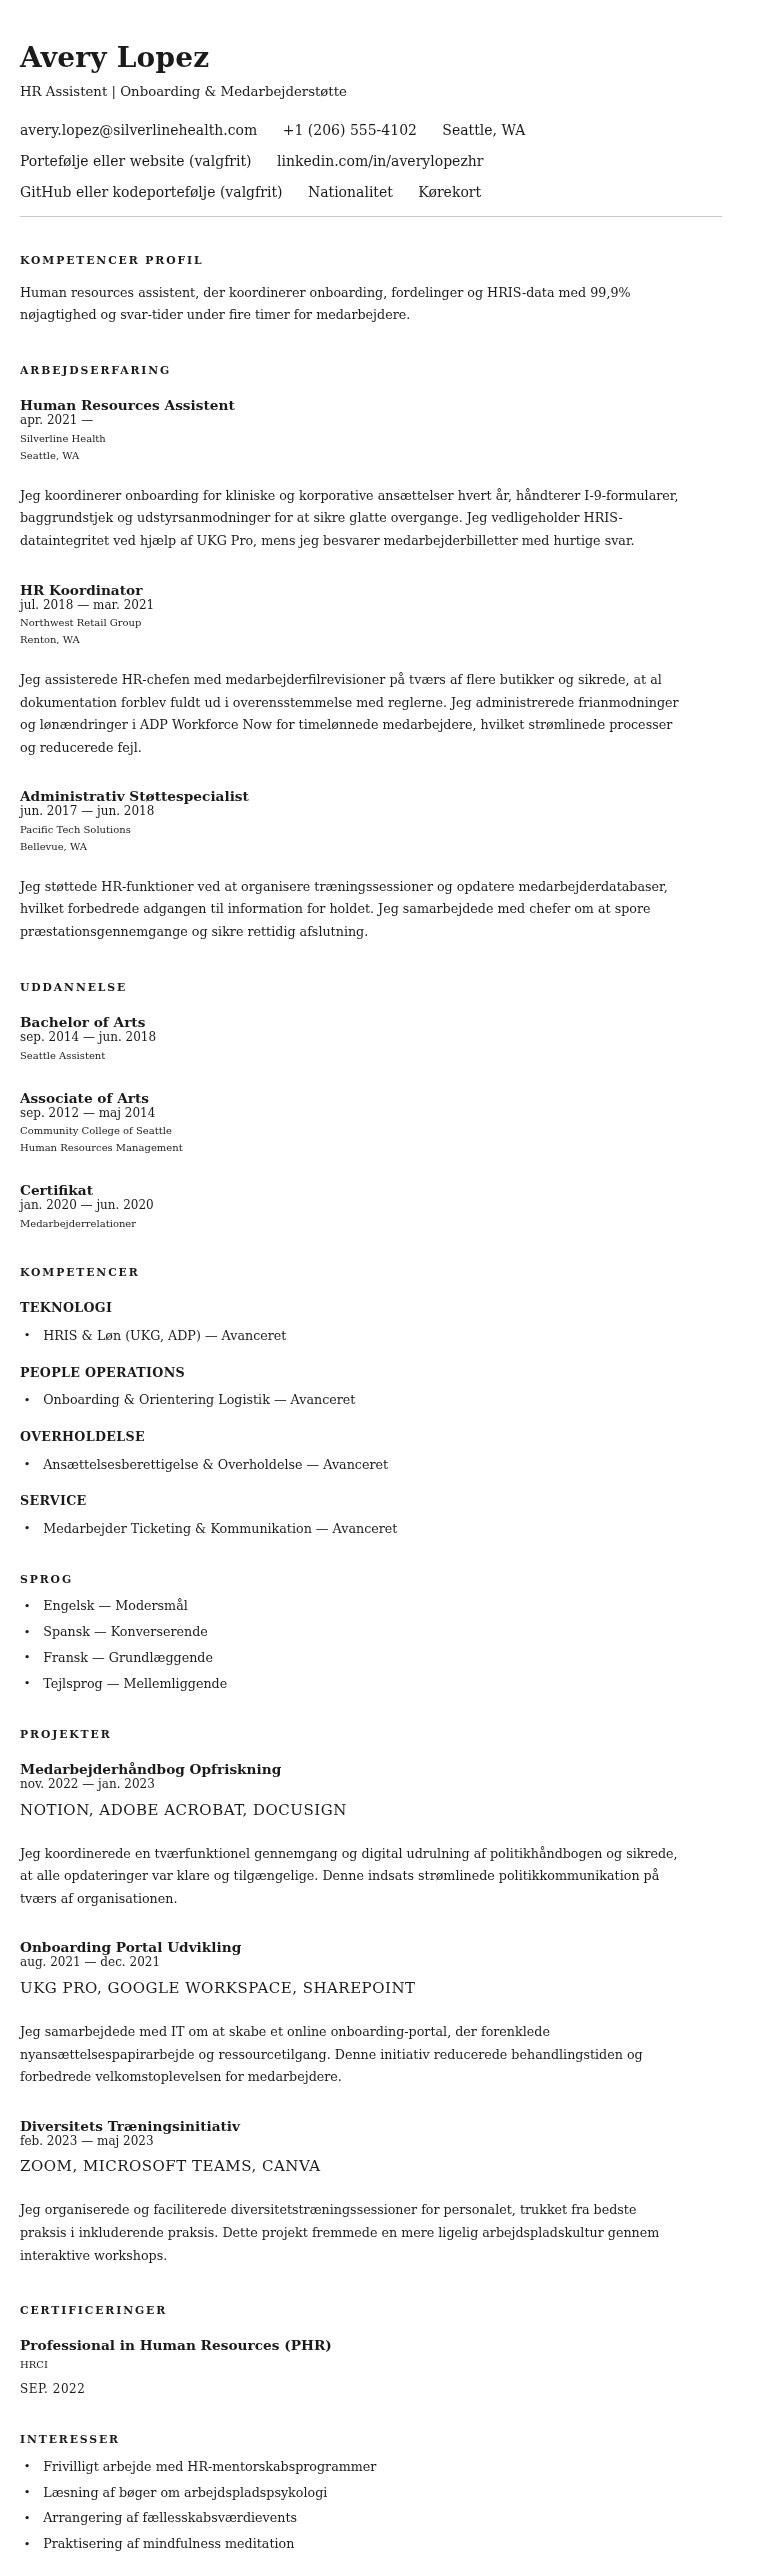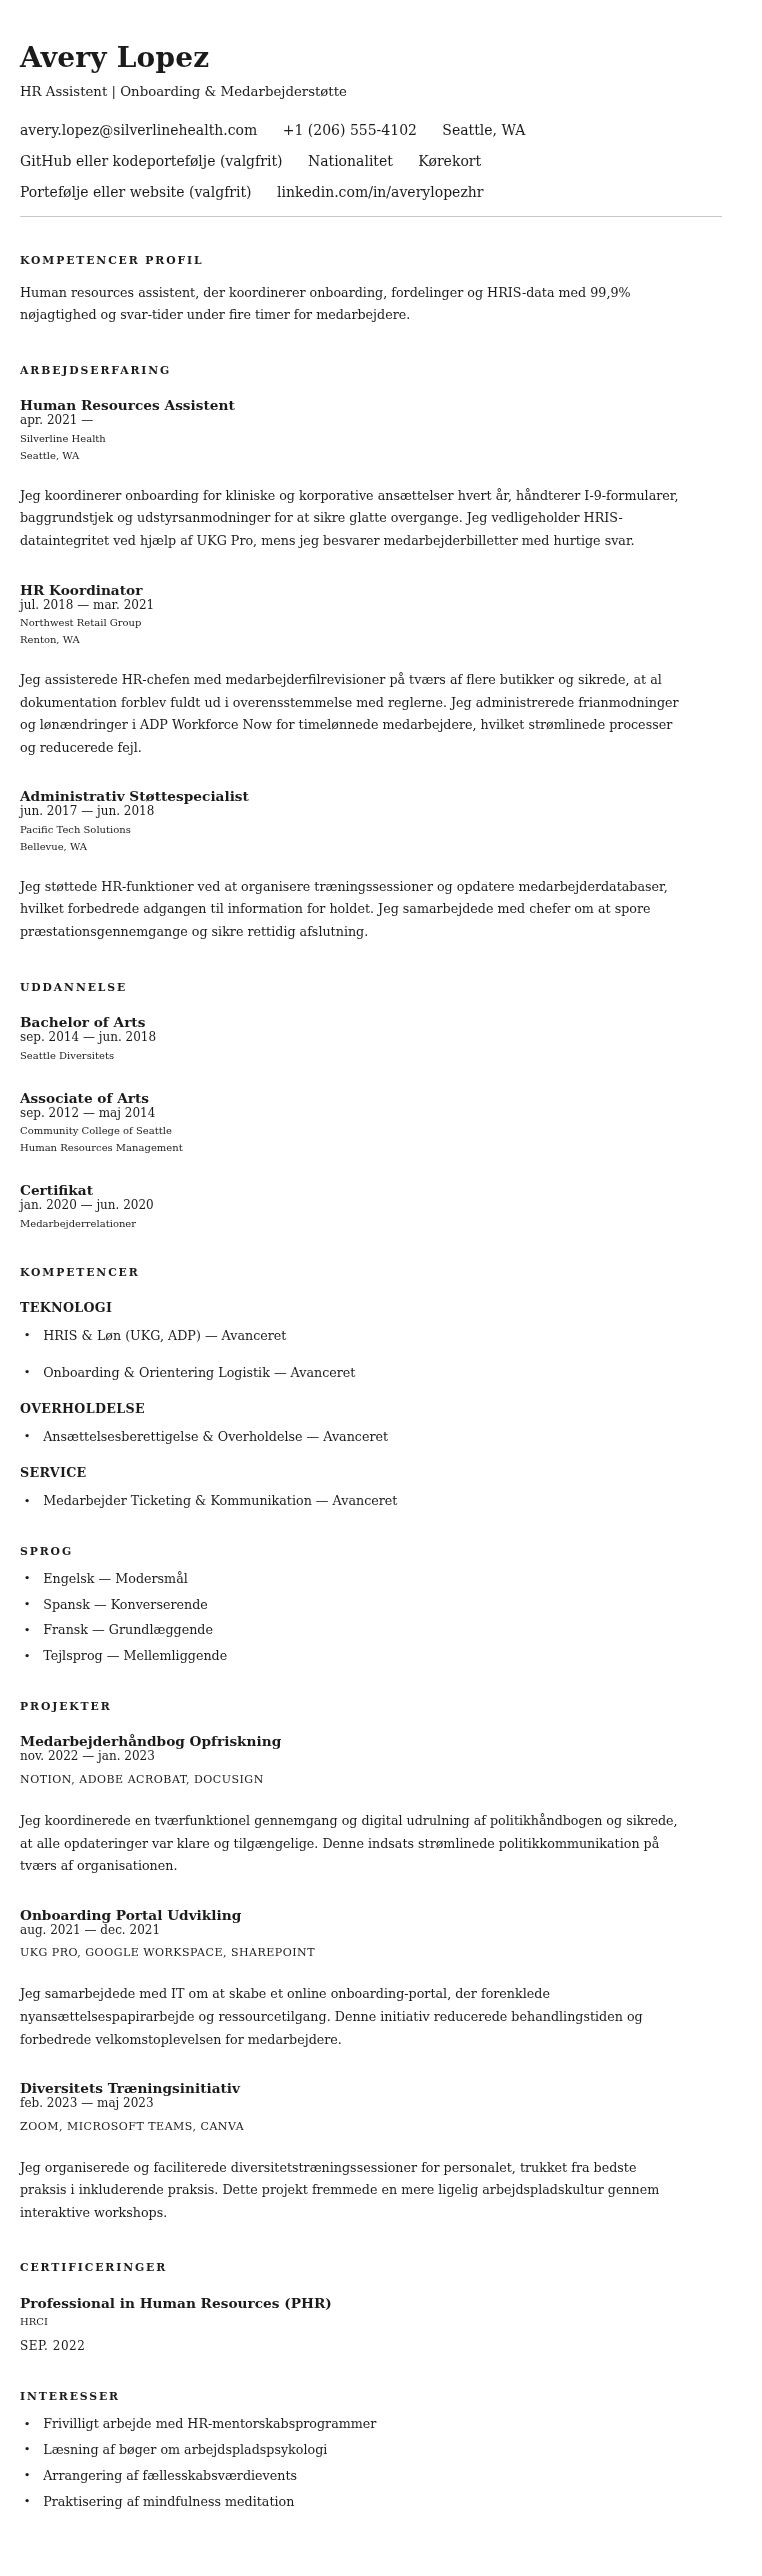--- a/index.html
+++ b/index.html
@@ -24,21 +24,21 @@
   .body-text { font-size:12.7px; line-height:1.78; margin:15.3px 0 0 0; max-width:664px; }
 
   
   .entry { margin-top:20.3px; }
   .entry + .entry { margin-top:29px; }
   .entry-head { display:flex; justify-content:space-between; align-items:baseline;flex-direction:column; }
   .entry-title { font-size:13.7px; font-weight:700; }
   .entry-date { font-size:12px; white-space:nowrap; }
   .entry-sub { font-size:10px; margin-top:5.7px; }
   .entry-desc { font-size:12.7px; line-height:1.78; margin-top:24px; max-width:664px; }
-  .tools-line { font-size:11px; letter-spacing:0.5px; margin-top:9.5px; }
+  .tools-line { font-size:15px; letter-spacing:0.5px; margin-top:9.5px; }
   .cert-date { font-size:12px; letter-spacing:0.5px; margin-top:12px; }
 
   
   .skill-group { margin-top:21.6px; }
   .skill-group-name { font-size:12.7px; font-weight:700; letter-spacing:0.3px; margin:0; }
 
   
   ul.bullets { list-style:none; margin:12.7px 0 0 0; padding:0; font-size:12.7px; }
   ul.bullets li { display:flex; align-items:baseline; gap:12.7px; margin-bottom:10.8px; padding-left:3.8px; }
   .bullet-glyph { font-size:11.4px; line-height:1; position:relative; top:-0.6px; }
@@ -52,28 +52,28 @@
     <h1 class="name">Avery Lopez</h1>
     <div class="subtitle">HR Assistent | Onboarding &amp; Medarbejderstøtte</div>
 
     <div class="contact">
       <div class="contact-row">
         <span>avery.lopez@silverlinehealth.com</span>
         <span>+1 (206) 555-4102</span>
         <span>Seattle, WA</span>
       </div>
       <div class="contact-row">
+        <span>Portefølje eller website (valgfrit)</span>
+        <span>linkedin.com/in/averylopezhr</span>
+      </div>
+      <div class="contact-row">
         <span>GitHub eller kodeportefølje (valgfrit)</span>
         <span>Nationalitet</span>
         <span>Kørekort</span>
       </div>
-      <div class="contact-row">
-        <span>Portefølje eller website (valgfrit)</span>
-        <span>linkedin.com/in/averylopezhr</span>
-      </div>
     </div>
     <hr class="divider">
   </header>
 
   <section class="section">
     <h2 class="section-heading">KOMPETENCER PROFIL</h2>
     <p class="body-text">Human resources assistent, der koordinerer onboarding, fordelinger og HRIS-data med 99,9% nøjagtighed og svar-tider under fire timer for medarbejdere.</p>
   </section>
 
   <section class="section">
@@ -111,21 +111,21 @@
   </section>
 
   <section class="section">
     <h2 class="section-heading">UDDANNELSE</h2>
 
     <div class="entry">
       <div class="entry-head">
         <span class="entry-title">Bachelor of Arts</span>
         <span class="entry-date">sep. 2014 — jun. 2018</span>
       </div>
-      <div class="entry-sub">Seattle Diversitets</div>
+      <div class="entry-sub">Seattle Assistent</div>
     </div>
 
     <div class="entry">
       <div class="entry-head">
         <span class="entry-title">Associate of Arts</span>
         <span class="entry-date">sep. 2012 — maj 2014</span>
       </div>
       <div class="entry-sub">Community College of Seattle</div>
       <div class="entry-sub">Human Resources Management</div>
     </div>
@@ -146,20 +146,21 @@
       <h3 class="skill-group-name">TEKNOLOGI</h3>
       <ul class="bullets">
         <li>
           <span class="bullet-glyph">•</span>
           <span>HRIS &amp; Løn (UKG, ADP) — Avanceret</span>
         </li>
       </ul>
     </div>
 
     <div class="skill-group">
+      <h3 class="skill-group-name">PEOPLE OPERATIONS</h3>
       <ul class="bullets">
         <li>
           <span class="bullet-glyph">•</span>
           <span>Onboarding &amp; Orientering Logistik — Avanceret</span>
         </li>
       </ul>
     </div>
 
     <div class="skill-group">
       <h3 class="skill-group-name">OVERHOLDELSE</h3>

